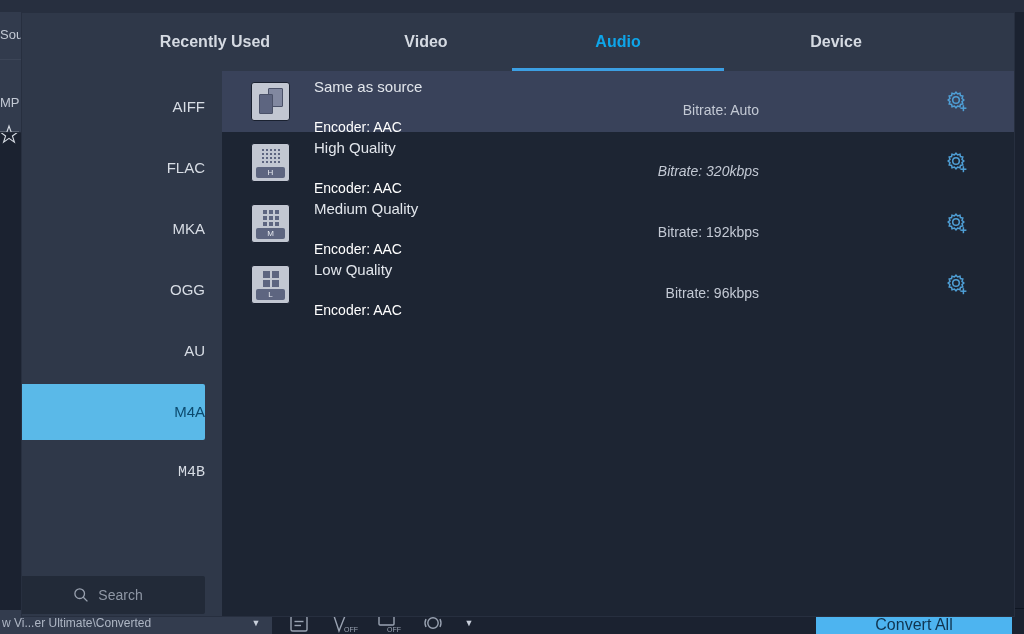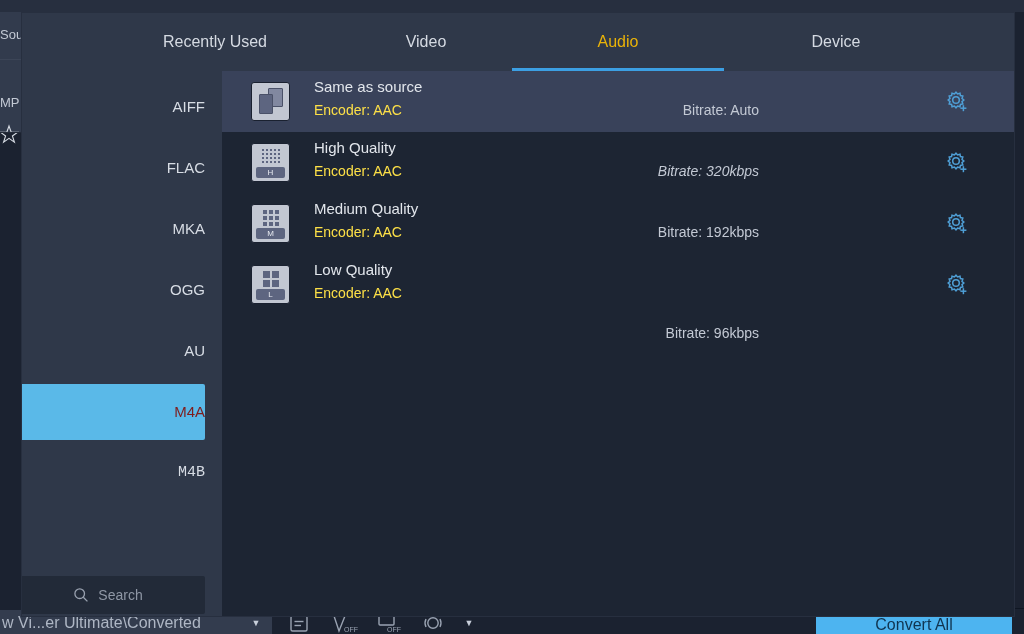--- a/index.html
+++ b/index.html
@@ -29,21 +29,21 @@
   .bg-divider{position:absolute;left:0;top:59px;width:24px;height:1px;background:#3c4557;}
   .bg-divider2{position:absolute;left:0;top:132px;width:24px;height:1px;background:#232a38;}
 
   
   #bottom-bar{
     position:absolute;left:0;bottom:0;width:1024px;height:26px;
     background:#1b2230;
   }
   .bb-path{
     position:absolute;left:0;top:2px;width:240px;height:24px;
-    background:#333c4e;color:#aeb6c4;font-size:16px;
+    background:#333c4e;color:#aeb6c4;font-size:12px;
     line-height:26px;white-space:nowrap;overflow:hidden;
     padding-left:2px;box-sizing:border-box;
   }
   .bb-caret{
     position:absolute;left:240px;top:2px;width:32px;height:24px;
     background:#333c4e;color:#c8cfda;font-size:9px;text-align:center;line-height:26px;
   }
   .bb-icon{
     position:absolute;top:4px;width:34px;height:22px;
     color:#9aa3b2;
@@ -65,45 +65,46 @@
     position:absolute;left:22px;top:13px;width:992px;height:603px;
     background:#2f3849;
     box-shadow:0 0 0 1px #272f3f;
   }
 
   
   #tab-bar{
     position:absolute;left:0;top:0;width:992px;height:58px;
     background:#2f3849;
     border-bottom:1px solid #262e3c;
+    font-weight:bold;
   }
   .tab{
     position:absolute;top:0;height:58px;
     font-size:16px;color:#d5dae2;
     text-align:center;line-height:58px;
     white-space:nowrap;cursor:default;
   }
-  .tab.active{color:#eab308;}
+  .tab.active{color:#0ea5e9;}
   .tab .tab-underline{
     position:absolute;left:0;bottom:0;width:100%;height:3px;background:#3c9fe3;
   }
 
   
   #format-sidebar{
     position:absolute;left:0;top:58px;width:200px;height:545px;
     background:#2f3849;
     overflow:hidden;
   }
   .fmt-item{
     position:absolute;left:-11px;width:194px;height:56px;
     font-size:15px;color:#d7dce4;
     text-align:right;line-height:56px;
     white-space:nowrap;cursor:default;border-radius:2px;
   }
-  .fmt-item.selected{background:#5ab9e8;color:#7f1d1d;}
+  .fmt-item.selected{background:#5ab9e8;color:#0c4a6e;}
   #sidebar-scrollbar-track{
     position:absolute;left:187px;top:0;width:8px;height:545px;background:transparent;
   }
   #search-box{
     position:absolute;left:-11px;top:505px;width:194px;height:38px;
     background:#222a38;border-radius:2px;
     display:flex;align-items:center;justify-content:center;gap:9px;
   }
   #search-box .sicon{width:16px;height:16px;display:block;}
   #search-text{font-size:14px;color:#8f97a5;}
@@ -122,22 +123,22 @@
     border:1px solid #1a2130;border-radius:3px;
     background:#c2c7d2;
     box-sizing:border-box;
     overflow:hidden;
   }
   .preset-title{
     position:absolute;left:92px;top:7px;
     font-size:15px;color:#e2e6ec;white-space:nowrap;
   }
   .preset-encoder{
-    position:absolute;left:92px;top:31px;
-    font-size:14px;color:#fde047;white-space:nowrap;
+    position:absolute;left:92px;top:48px;
+    font-size:14px;color:#ffffff;white-space:nowrap;
   }
   .preset-bitrate{
     position:absolute;top:31px;
     font-size:14px;color:#c3c9d4;white-space:nowrap;
   }
   .preset-gear{
     position:absolute;top:17px;width:26px;height:26px;
   }
   .preset-gear svg{display:block;}
 
@@ -348,21 +349,21 @@
           <div class="thumb-grid" style="width: 16px; left: 10.5px; gap: 2px; top: 5px;">
             <div class="cell" style="width: 7px; height: 7px;"></div>
             <div class="cell" style="width: 7px; height: 7px;"></div>
             <div class="cell" style="width: 7px; height: 7px;"></div>
             <div class="cell" style="width: 7px; height: 7px;"></div>
           </div>
           <div class="thumb-badge">L</div>
         </div>
         <div class="preset-title">Low Quality</div>
         <div class="preset-encoder">Encoder: AAC</div>
-        <div class="preset-bitrate" style="right: 255px; margin-top: 40px;">Bitrate: 96kbps</div>
+        <div class="preset-bitrate" style="right: 255px;">Bitrate: 96kbps</div>
         <div class="preset-gear" style="left: 722px;">
           <svg width="26" height="26" viewBox="0 0 26 26">
             <g fill="none" stroke="#4f9fd6" stroke-width="1.5">
               <circle cx="12" cy="12" r="3.3"></circle>
               <path d="M12 4.2 L13.6 6.0 L16.0 5.2 L16.4 7.6 L18.8 8.0 L18.0 10.4 L19.8 12.0 L18.0 13.6 L18.8 16.0 L16.4 16.4 L16.0 18.8 L13.6 18.0 L12 19.8 L10.4 18.0 L8.0 18.8 L7.6 16.4 L5.2 16.0 L6.0 13.6 L4.2 12.0 L6.0 10.4 L5.2 8.0 L7.6 7.6 L8.0 5.2 L10.4 6.0 Z"></path>
               <line x1="19.4" y1="17.2" x2="19.4" y2="23.2"></line>
               <line x1="16.4" y1="20.2" x2="22.4" y2="20.2"></line>
             </g>
           </svg>
         </div>

